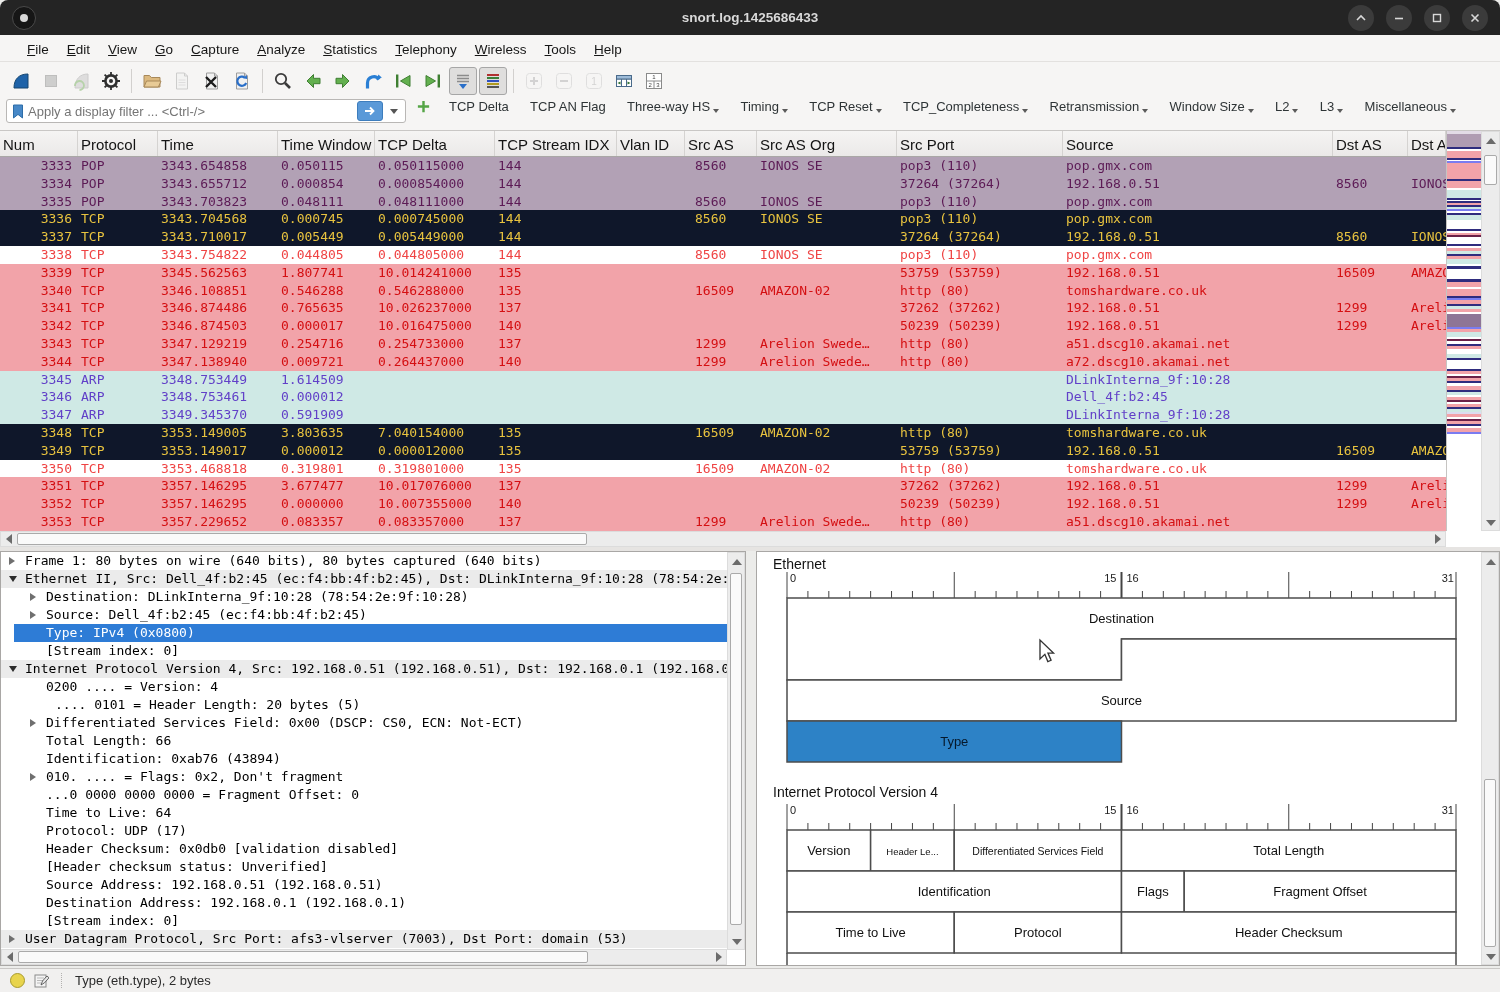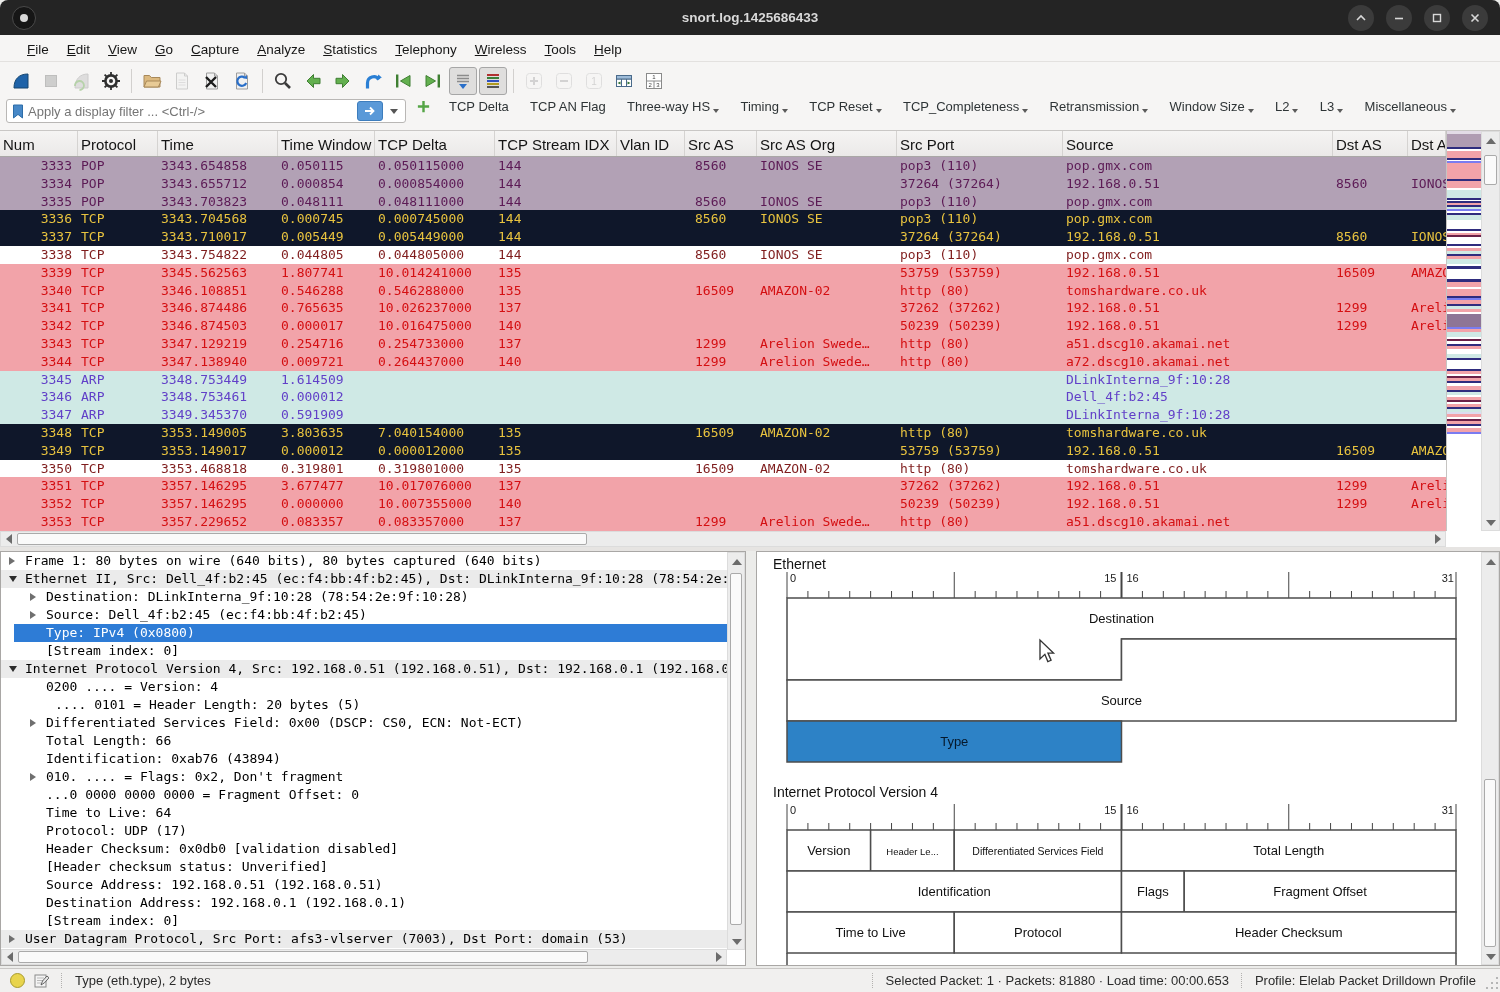--- a/index.html
+++ b/index.html
@@ -51,21 +51,21 @@
   #pkt-rows{position:absolute;left:0;top:26px;width:1446px;height:374px;overflow:hidden}
   .pkt-row{display:flex;height:17.8px;line-height:17.9px;font-family:"DejaVu Sans Mono",monospace;
            font-size:13px;white-space:pre;overflow:hidden}
   .cell{flex:none;overflow:hidden;padding-left:3px;box-sizing:border-box}
   .cell.num{text-align:right;padding-right:6px;padding-left:0}
   .cell.srcas{padding-left:10px}
   .row-pop{background:#b2a1b5;color:#5c1a55}
   .row-sel{background:#0f172a;color:#e8c33f}
   .row-bad{background:#f2a3a9;color:#d40f12}
   .row-arp{background:#cfe9e5;color:#6140c8}
-  .row-norm{background:#ffffff;color:#7f1d1d}
+  .row-norm{background:#ffffff;color:#ef4444}
   
   #minimap{position:absolute;left:1446px;top:0;width:35px;height:400px;background:#fff;overflow:hidden;
            border-left:1px solid #c6c4c2;box-sizing:border-box}
   .stripe{width:100%}
   .sb-track{background:#ececec;position:absolute;box-sizing:border-box;border:1px solid #dcdcdc}
   .sb-thumb{background:#fafafa;border:1px solid #aaa;border-radius:2px;position:absolute;box-sizing:border-box}
   .sb-arrow{position:absolute;width:0;height:0}
   .arr-up{border-left:5px solid transparent;border-right:5px solid transparent;border-bottom:6px solid #6b6b6b}
   .arr-down{border-left:5px solid transparent;border-right:5px solid transparent;border-top:6px solid #6b6b6b}
   .arr-left{border-top:5px solid transparent;border-bottom:5px solid transparent;border-right:6px solid #6b6b6b}
@@ -658,20 +658,13 @@
 
 <div id="statusbar">
   <div id="expert-dot"></div>
   <svg width="16" height="16" viewBox="0 0 16 16">
     <rect x="2" y="2" width="11" height="12" fill="#f4f4f4" stroke="#8a8a8a"></rect>
     <path d="M4 5h7M4 7.5h7M4 10h4" stroke="#b9b9b9"></path>
     <path d="M8 12l1.5-4 4.5-5 2 1.8-4.5 5z" fill="#e8e8e8" stroke="#444" stroke-width=".8"></path>
   </svg>
   <div class="sb-sep"></div>
   <span>Type (eth.type), 2 bytes</span>
-  <div id="status-right">
-    <div class="sb-sep"></div>
-    <span>Selected Packet: 1 · Packets: 81880 · Load time: 00:00.653</span>
-    <div class="sb-sep"></div>
-    <span>Profile: Elelab Packet Drilldown Profile</span>
-    <div id="grip"></div>
-  </div>
 </div>
 
 </body></html>

